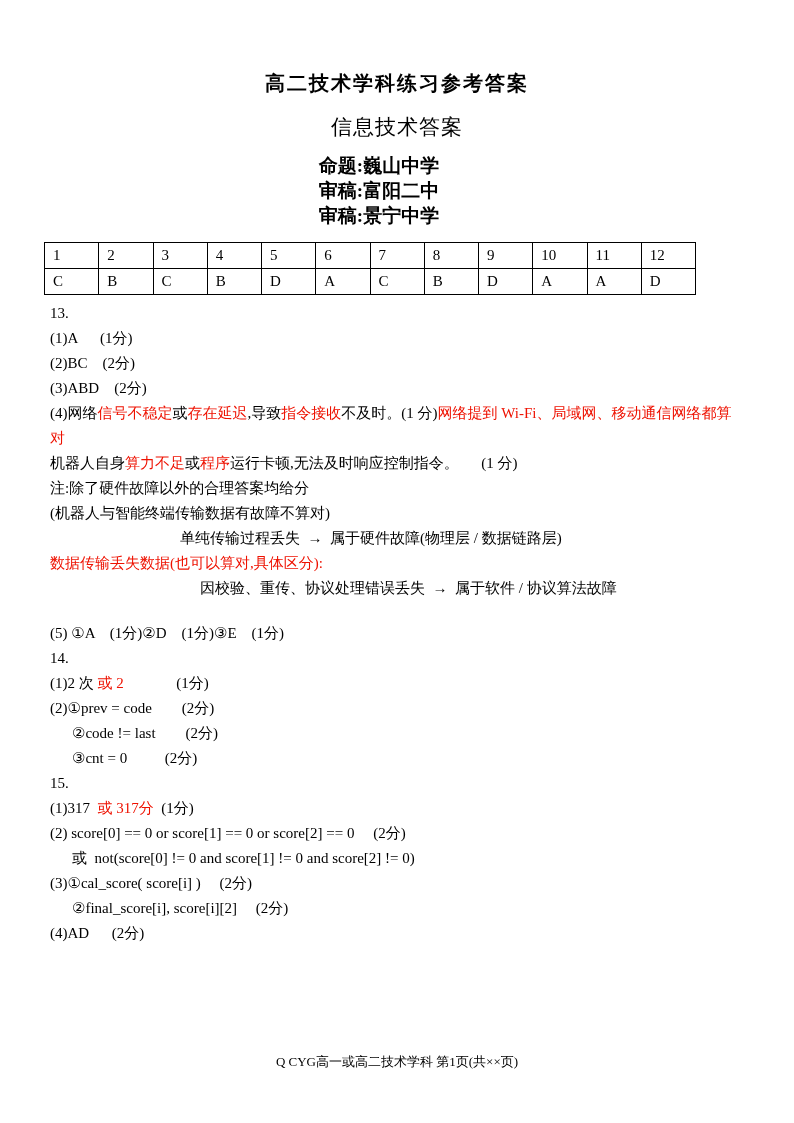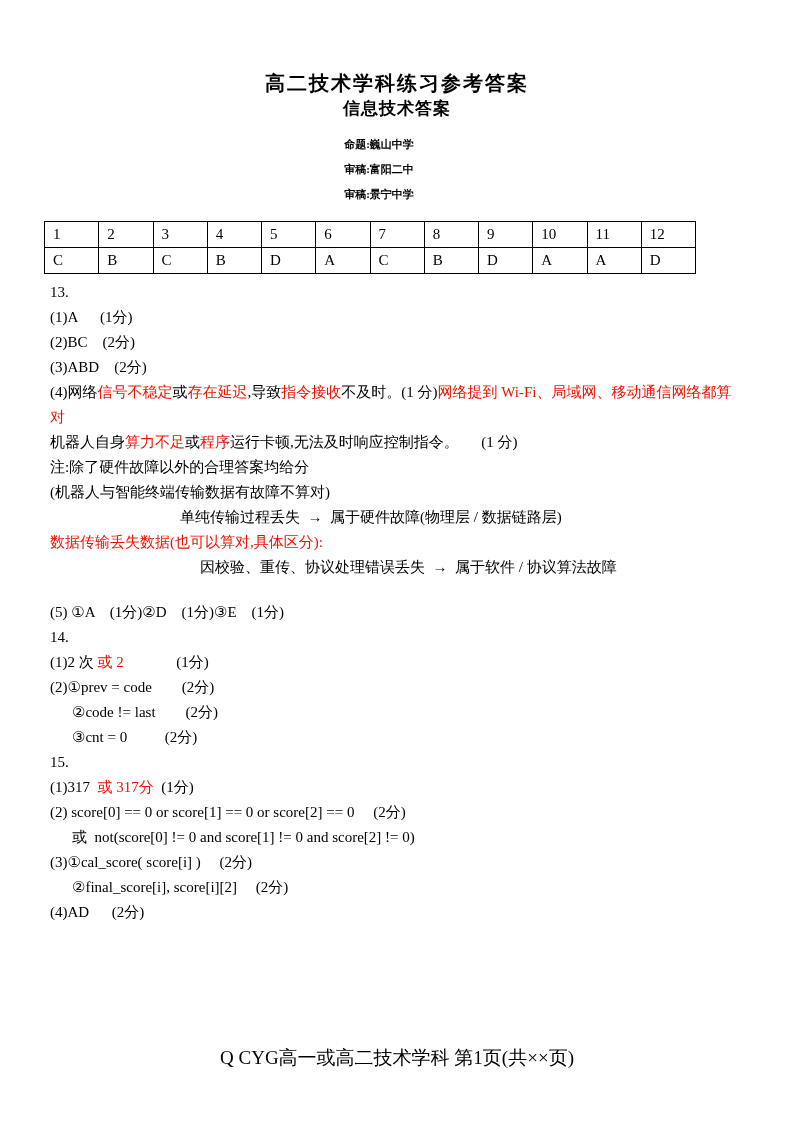--- a/index.html
+++ b/index.html
@@ -11,26 +11,26 @@
     color:#000;
     overflow:hidden;
   }
   .page { position:absolute; inset:0; padding:56px 48px 0 48px; }
 
   .title {
     text-align:center; font-weight:bold;
     font-size:20px; letter-spacing:2px; margin-top:14px;
   }
   .subtitle {
-    text-align:center; font-weight:bold;
-    font-size:17px; letter-spacing:1px; 
+    text-align:center; font-weight:normal;
+    font-size:21px; letter-spacing:1px; margin-top:16px;
   }
   .meta-block {
     width:fit-content; margin:12px auto 0 auto;
-    font-weight:bold; font-size:11px; line-height:25px;
+    font-weight:bold; font-size:19px; line-height:25px;
     transform:translateX(-18px);
   }
 
   table.answers {
     border-collapse:collapse; margin:14px 0 0 -4px;
     table-layout:fixed; width:652px;
   }
   table.answers td {
     border:1px solid #000; height:26px;
     font-size:15px; padding:0 0 0 8px; vertical-align:middle;
@@ -41,21 +41,21 @@
   .line { line-height:25px; min-height:25px; white-space:pre-wrap; }
   .line.spacer { min-height:20px; line-height:20px; }
   .indent-0 { padding-left:2px; }
   .indent-1 { padding-left:24px; }
   .indent-2 { padding-left:132px; }
   .indent-3 { padding-left:152px; }
   .red { color:var(--accent-red, #ee1100); }
 
   .footer {
     position:absolute; bottom:52px; left:0; width:100%;
-    text-align:center; font-size:19px;
+    text-align:center; font-size:13px;
   }
 </style>
 </head>
 <body>
 
 <div class="page">
 
   <div class="title">高二技术学科练习参考答案</div>
   <div class="subtitle">信息技术答案</div>
 

